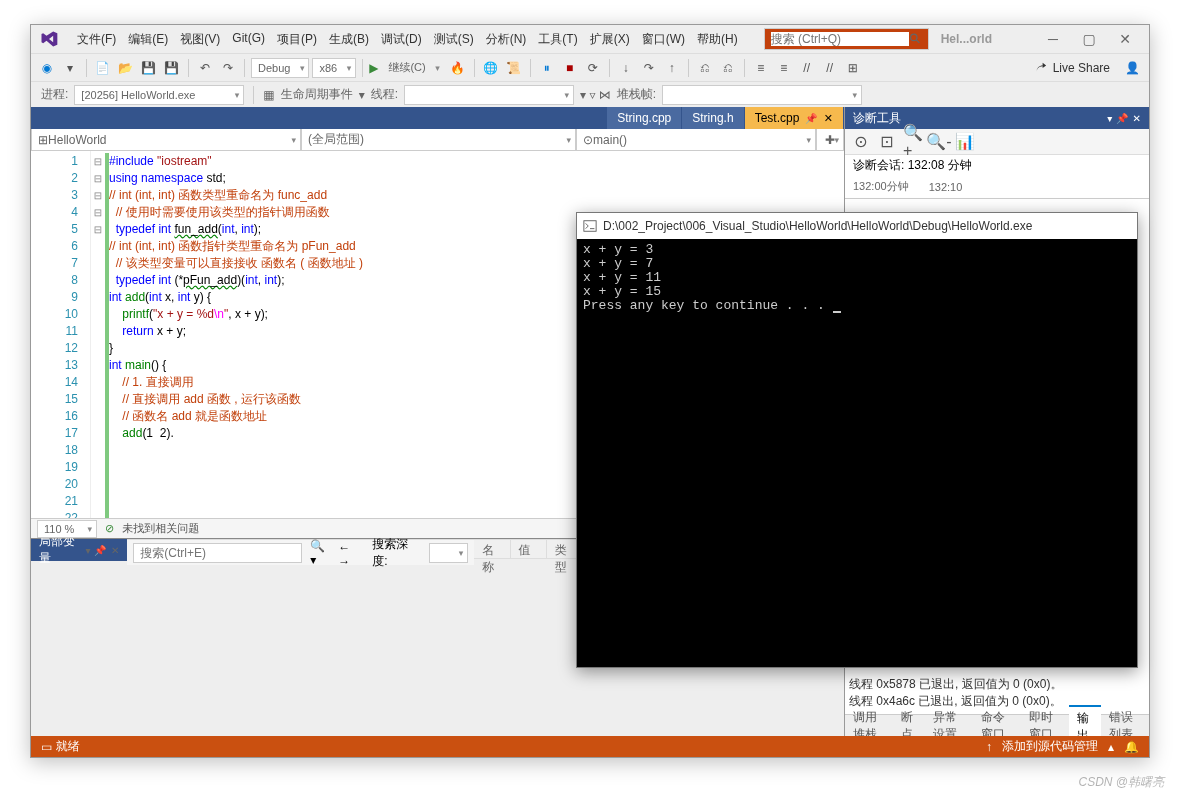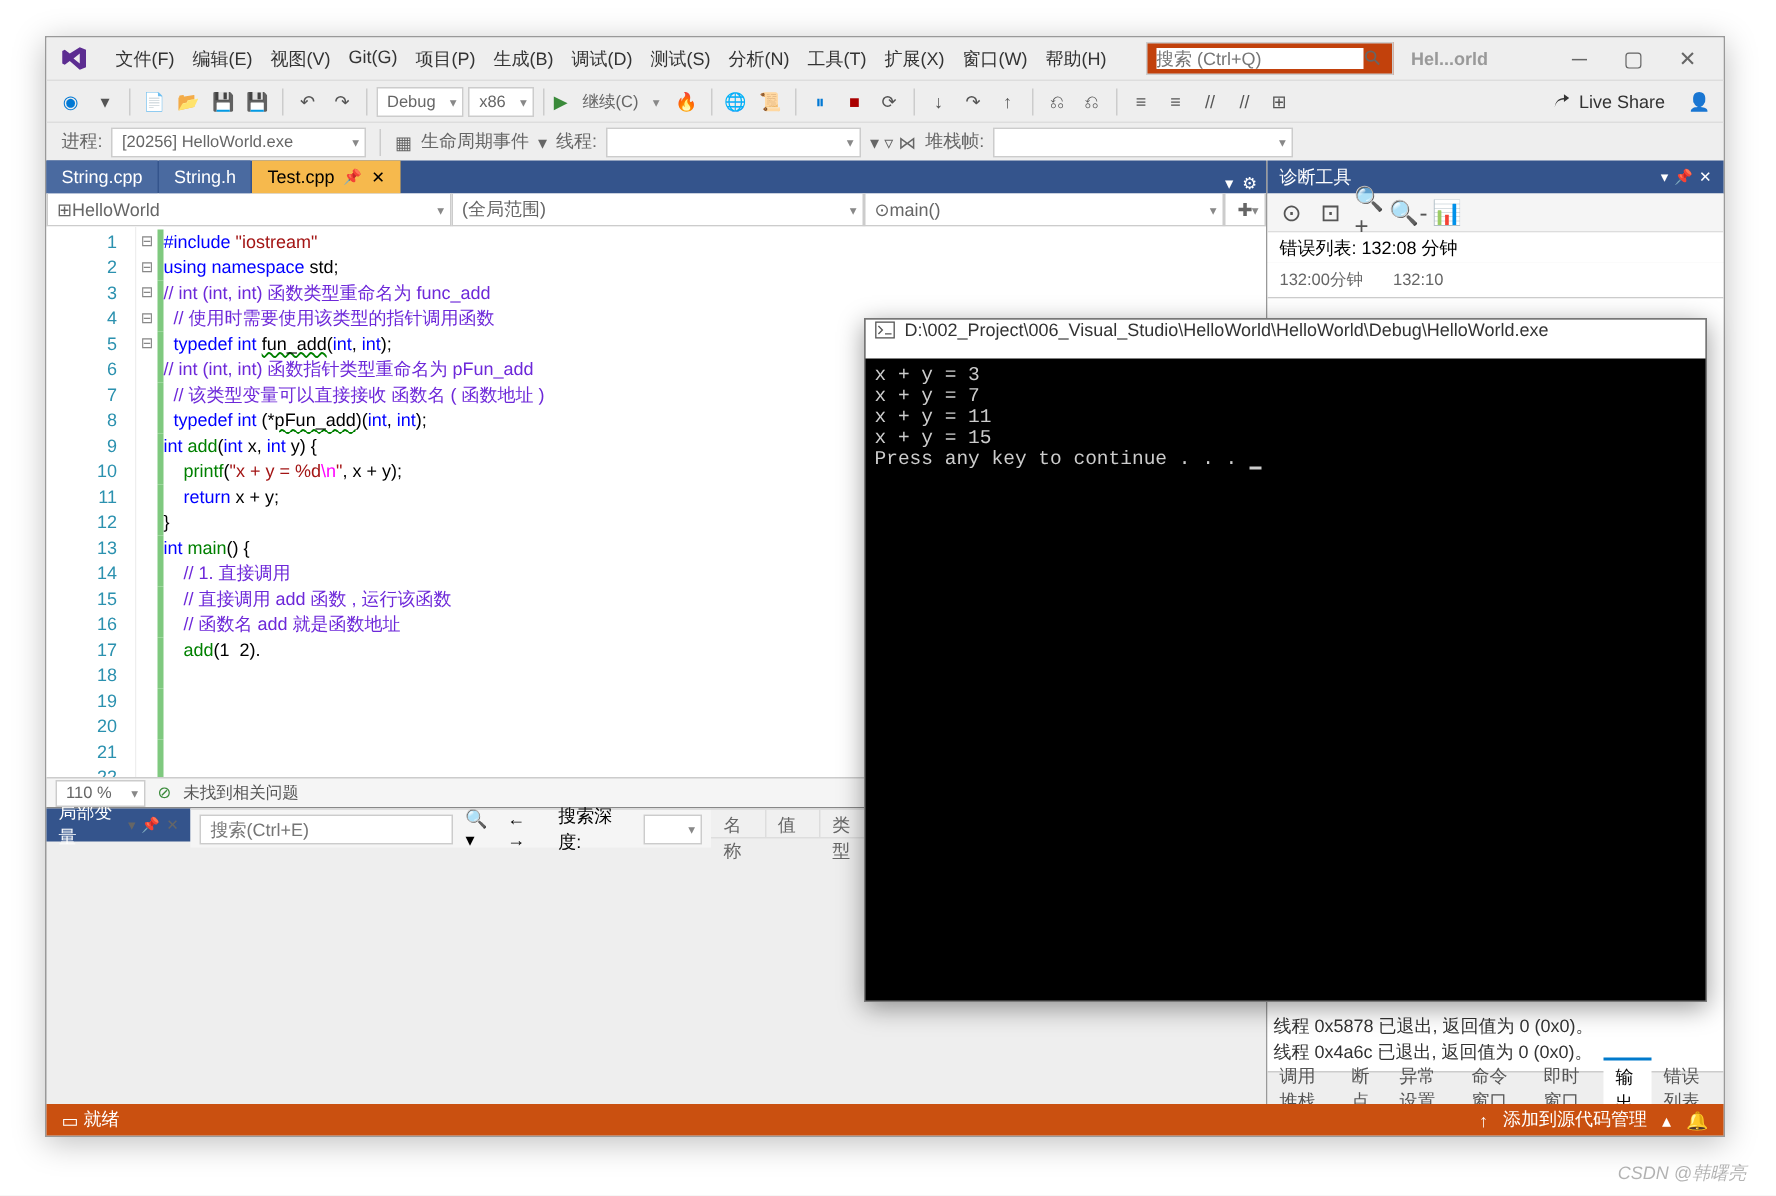--- a/index.html
+++ b/index.html
@@ -17,39 +17,39 @@
 .toolbar { height: 28px; background: #eee; border-top: 1px solid #ddd; display: flex; align-items: center; padding: 0 6px; font-size: 12px; gap: 3px; }
 .tbtn { width: 20px; height: 20px; display: flex; align-items: center; justify-content: center; color: #555; border-radius: 2px; }
 .sep { width: 1px; height: 18px; background: #ccc; margin: 0 3px; }
 .combo { border: 1px solid #ccc; background: #fff; height: 20px; padding: 0 18px 0 6px; font-size: 11px; color: #666; display: flex; align-items: center; position: relative; }
 .combo::after { content: "▾"; position: absolute; right: 4px; color: #888; font-size: 9px; }
 .live-share { margin-left: auto; display: flex; align-items: center; gap: 6px; color: #333; padding: 0 10px; }
 .toolbar2 { height: 26px; background: #eee; border-top: 1px solid #ddd; display: flex; align-items: center; padding: 0 10px; font-size: 12px; color: #666; gap: 6px; }
 .toolbar2 .combo { width: 150px; }
 .body-area { position: relative; height: calc(100% - 28px - 28px - 26px - 21px); display: flex; }
 .editor-col { width: 813px; display: flex; flex-direction: column; }
-.tabs { height: 22px; background: #34548c; display: flex; align-items: flex-end; position: relative; }
+.tabs { height: 22px; background: #34548c; display: flex; align-items: flex-end; position: relative; flex-direction: column; }
 .tab { height: 22px; padding: 0 10px; display: flex; align-items: center; font-size: 12px; color: #fff; background: #4a6aa0; margin-right: 1px; }
 .tab.active { background: #f6b94d; color: #000; }
 .tab .pin { margin-left: 6px; font-size: 10px; }
 .tab .close { margin-left: 6px; font-size: 11px; }
 .tabs-tools { margin-left: auto; display: flex; align-items: center; color: #fff; padding: 0 6px; gap: 6px; font-size: 11px; }
 .nav-combos { height: 22px; display: flex; border-bottom: 1px solid #ccc; }
 .nav-combos .combo { flex: 1; border: 1px solid #ccc; border-top: none; height: 22px; font-size: 12px; }
 .nav-combos .combo.small { flex: 0 0 28px; padding: 0; justify-content: center; }
 .code-area { flex: 1; display: flex; background: #fff; overflow: hidden; position: relative; }
 .gutter { width: 60px; background: #fff; border-right: 1px solid #eee; text-align: right; padding-right: 12px; font-family: Consolas, monospace; font-size: 12px; color: #2b91af; line-height: 17px; padding-top: 2px; }
 .fold-gutter { width: 14px; background: #fff; font-family: Consolas, monospace; font-size: 10px; color: #888; line-height: 17px; padding-top: 2px; text-align: center; }
 .change-bar { width: 4px; background: #fff; line-height: 17px; font-size: 1px; padding-top: 2px; }
 .change-bar div { height: 17px; }
 .cb-green { background: #7fc97f; width: 4px; }
 .code-lines { flex: 1; font-family: Consolas, monospace; font-size: 12px; line-height: 17px; padding-top: 2px; white-space: pre; color: #000; }
 .kw { color: #0000ff; }
 .str { color: #a31515; }
-.cmt { color: #6d28d9; }
+.cmt { color: #c2410c; }
 .func { color: #008000; }
 .esc { color: #ff00ff; }
 .wavy { text-decoration: underline wavy #008000; }
 .zoom-bar { height: 20px; border-top: 1px solid #ccc; display: flex; align-items: center; font-size: 11px; padding: 0 6px; gap: 8px; color: #555; background: #f5f5f5; }
 .zoom-bar .combo { width: 60px; height: 18px; }
 .lower-panel { border-top: 1px solid #888; display: flex; flex-direction: row; }
 .panel-header { height: 22px; background: #eee; display: flex; align-items: center; padding: 0 8px; font-size: 12px; color: #333; }
 .panel-header .tools { margin-left: auto; display: flex; gap: 4px; font-size: 10px; color: #666; }
 .panel-search { height: 26px; background: #f5f5f5; display: flex; align-items: center; padding: 0 6px; font-size: 12px; gap: 8px; border-top: 1px solid #ddd; }
 .panel-search input { border: 1px solid #ccc; padding: 2px 6px; width: 170px; font-size: 12px; }
@@ -62,21 +62,21 @@
 .right-col { flex: 1; display: flex; flex-direction: column; border-left: 1px solid #999; }
 .diag-header { height: 22px; background: #34548c; color: #fff; display: flex; align-items: center; padding: 0 8px; font-size: 12px; }
 .diag-header .tools { margin-left: auto; display: flex; gap: 4px; font-size: 10px; }
 .diag-tb { height: 26px; background: #f5f5f5; display: flex; align-items: center; padding: 0 6px; gap: 6px; border-bottom: 1px solid #ddd; }
 .diag-session { height: 20px; padding: 2px 8px; font-size: 12px; background: #fff; }
 .diag-timeline { height: 24px; background: #fff; border-bottom: 1px solid #ccc; font-size: 11px; color: #666; display: flex; align-items: center; padding: 0 8px; gap: 20px; }
 .output-area { flex: 1; background: #fff; font-family: Consolas, monospace; font-size: 12px; padding: 4px; color: #333; overflow: hidden; }
 .statusbar { position: absolute; bottom: 0; left: 0; right: 0; height: 21px; background: #ca5010; color: #fff; display: flex; align-items: center; padding: 0 10px; font-size: 12px; }
 .statusbar .right { margin-left: auto; display: flex; align-items: center; gap: 10px; }
 .console-win { position: absolute; left: 576px; top: 212px; width: 562px; height: 456px; background: #000; border: 1px solid #777; box-shadow: 0 4px 16px rgba(0,0,0,.4); z-index: 100; }
-.console-title { height: 26px; background: #fff; display: flex; align-items: flex-start; padding: 0 6px; font-size: 12px; color: #333; gap: 6px; }
+.console-title { height: 26px; background: #fff; display: flex; align-items: center; padding: 0 6px; font-size: 12px; color: #333; gap: 6px; }
 .console-title .icon { width: 14px; height: 14px; color: #555; }
 .console-body { padding: 4px 6px; font-family: Consolas, "Courier New", monospace; font-size: 13px; color: #ccc; line-height: 14px; white-space: pre; }
 .cursor { display: inline-block; width: 8px; height: 2px; background: #ccc; vertical-align: bottom; }
 .watermark { position: absolute; right: 20px; bottom: 6px; font-size: 12px; color: rgba(0,0,0,.3); font-style: italic; }
 </style>
 </head>
 <body>
 
 <div class="outer">
 
@@ -319,21 +319,21 @@
           </div>
       </div>
       <div class="diag-tb">
         <span class="tbtn">⊙</span>
         <span class="tbtn">⊡</span>
         <span class="tbtn">🔍+</span>
         <span class="tbtn">🔍-</span>
         <span class="tbtn">📊</span>
       </div>
       <div class="diag-session">
-        <span>错误列表: 132:08 分钟</span>
+        <span>诊断会话: 132:08 分钟</span>
       </div>
       <div class="diag-timeline">
         <span>132:00分钟</span>
           <span>132:10</span>
       </div>
       <div class="output-area" style="display:flex;flex-direction:column;justify-content:flex-end">
         <div id="outputlines">
             <div>线程 0x5878 已退出, 返回值为 0 (0x0)。</div>
             <div>线程 0x4a6c 已退出, 返回值为 0 (0x0)。</div>
           </div>

